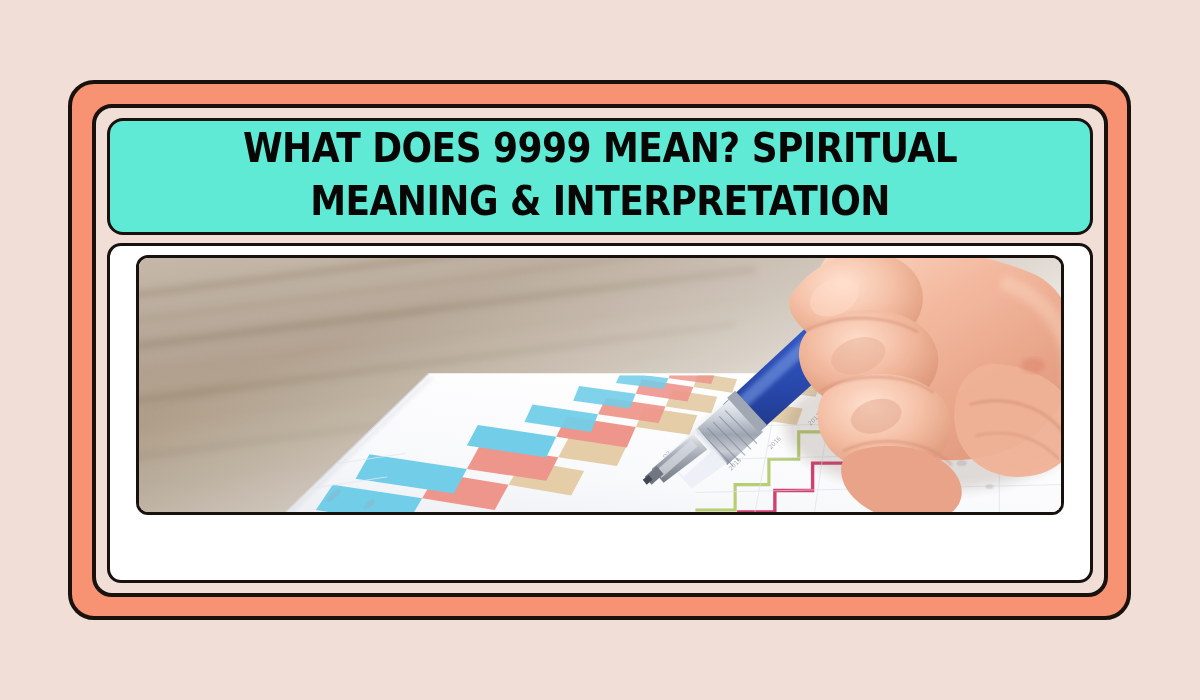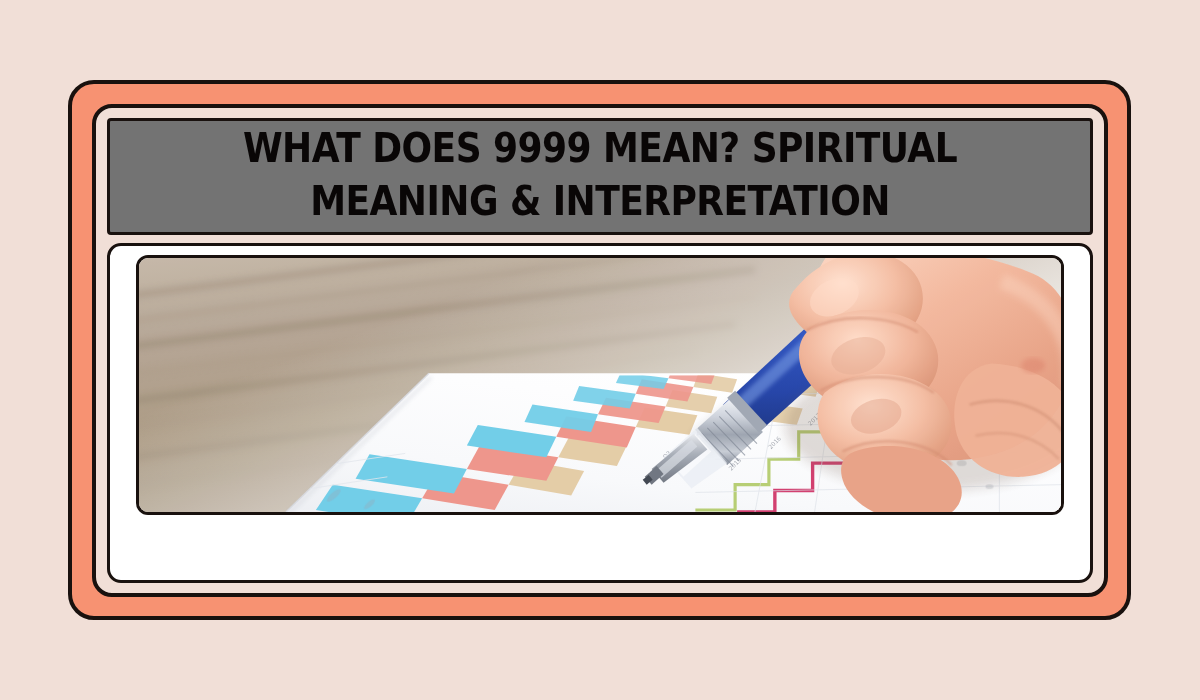--- a/index.html
+++ b/index.html
@@ -40,23 +40,23 @@
     border-radius: 20px;
   }
 
   
   #title-card {
     position: absolute;
     left: 107px;
     top: 118px;
     width: 986px;
     height: 117px;
-    background: #737373;
+    background: #5eead4;
     border: 3.5px solid #19110E;
-    border-radius: 4px;
+    border-radius: 16px;
     display: flex;
     align-items: center;
     justify-content: flex-start;
     padding: 4px 16px 8px 16px;
   }
 
   #title-text {
     font-family: "DejaVu Sans", sans-serif;
     font-weight: bold;
     font-size: 40px;

